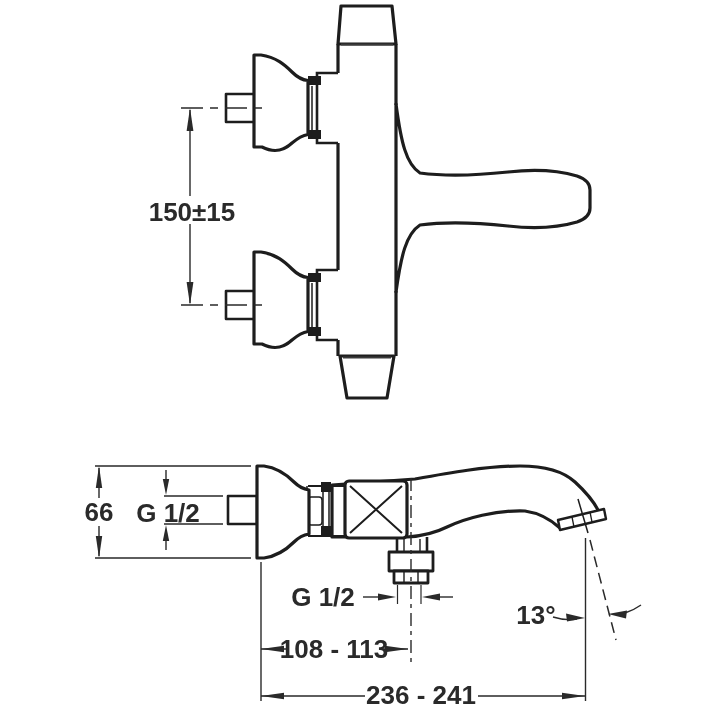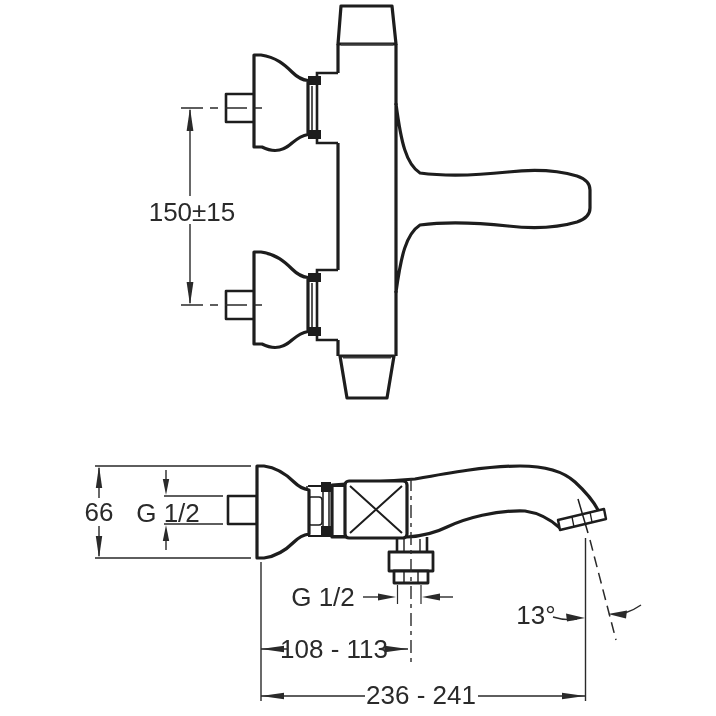--- a/index.html
+++ b/index.html
@@ -1,17 +1,17 @@
 <!DOCTYPE html>
 <html><head>
 <meta charset="utf-8">
 <style>
   html,body{margin:0;padding:0;background:#ffffff;}
   body{width:716px;height:716px;overflow:hidden;}
-  .stage{width:716px;height:716px;background:#ffffff;position:relative;}
+  .stage{width:716px;height:716px;background:#ffffff;position:relative;font-weight:bold;}
   svg{display:block;}
   .dimtext{
     font-family:"Liberation Sans","DejaVu Sans",sans-serif;
     font-size:26px;
     fill:#2a2a2a;
   }
   .outline{stroke:#1d1d1d;fill:#ffffff;stroke-linejoin:round;stroke-linecap:round;}
   .w3{stroke-width:3.2;}
   .w26{stroke-width:2.6;}
   .thin{stroke:#1d1d1d;fill:none;stroke-width:1.5;}

